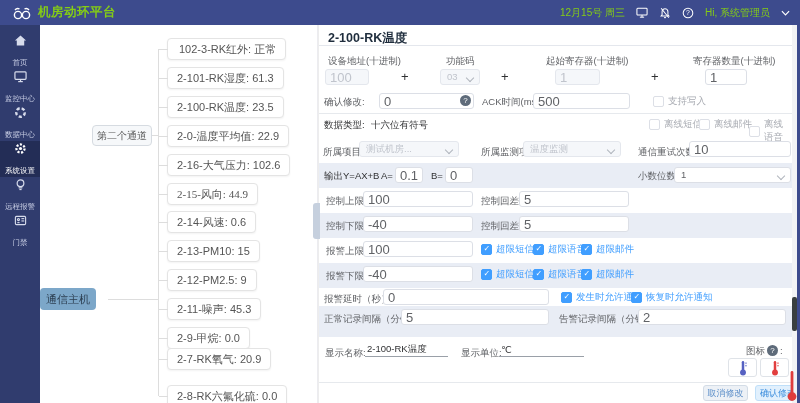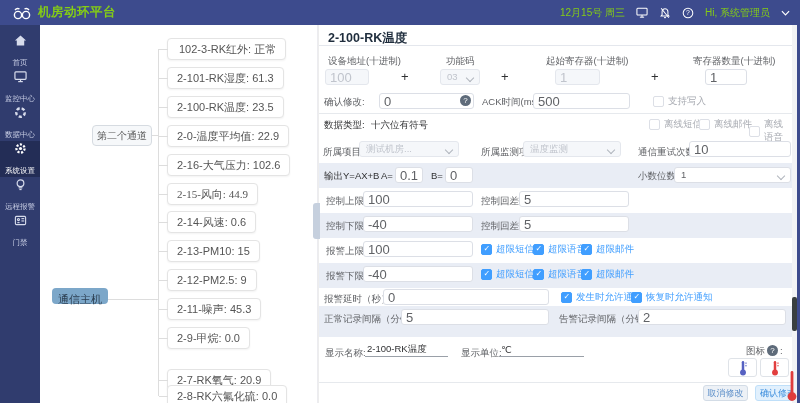--- a/index.html
+++ b/index.html
@@ -20,21 +20,21 @@
   .side-item { height:36px; display:flex; flex-direction:column; align-items:center; justify-content:center;
                gap:9px; color:#c9cfe5; font-size:7.5px; cursor:pointer; }
   .side-item.active { background:#232d56; color:#fff; }
 
   
   .tree { position:absolute; left:40px; top:25px; width:278px; height:378px; background:#fff;
           border-right:1px solid #ececf0; overflow:hidden; z-index:5; }
   .trunk { position:absolute; left:118px; top:24px; width:1px; height:347px; background:#ddd; }
   .conn { position:absolute; height:1px; background:#ddd; }
   .tnode { position:absolute; white-space:nowrap; border-radius:4px; }
-  .node-root { left:12px; top:263px; height:16px; line-height:22px; padding:0 6px;
+  .node-root { left:0; top:263px; height:22px; line-height:22px; padding:0 6px;
                background:#7ca7c9; color:#2c3f52; font-size:11px; }
   .node-chan { left:52px; top:100px; height:21px; line-height:19px; padding:0 4px;
                background:#f6f8fa; border:1px solid #d6dbe1; color:#555; font-size:10px;font-family:Liberation Serif, serif; }
   .leaf { position:absolute; left:127px; height:22px; line-height:20px; padding:0 9px; background:#fff;
           border:1px solid #e4e4e4; border-radius:4px; font-size:11px; color:#555;
           white-space:nowrap; box-shadow:0 1px 2px rgba(0,0,0,.05); }
   .leaf::before { content:''; position:absolute; left:-9px; top:10px; width:9px; height:1px; background:#ddd; }
 
   
   .main { position:absolute; left:318px; top:25px; width:474px; height:378px; background:#fff;
@@ -199,21 +199,21 @@
         <div class="leaf" style="top: 41.9px;"><span>2-101-RK湿度: 61.3</span></div>
         <div class="leaf" style="top: 70.8px;"><span>2-100-RK温度: 23.5</span></div>
         <div class="leaf" style="top: 99.7px;"><span>2-0-温度平均值: 22.9</span></div>
         <div class="leaf" style="top: 128.6px;"><span>2-16-大气压力: 102.6</span></div>
         <div class="leaf" style="top: 157.5px; font-family: Liberation Serif, serif;"><span>2-15-风向: 44.9</span></div>
         <div class="leaf" style="top: 186.4px;"><span>2-14-风速: 0.6</span></div>
         <div class="leaf" style="top: 215.3px;"><span>2-13-PM10: 15</span></div>
         <div class="leaf" style="top: 244.2px;"><span>2-12-PM2.5: 9</span></div>
         <div class="leaf" style="top: 273.1px;"><span>2-11-噪声: 45.3</span></div>
         <div class="leaf" style="top: 302px;"><span>2-9-甲烷: 0.0</span></div>
-        <div class="leaf" style="top: 344px;"><span>2-7-RK氧气: 20.9</span></div>
+        <div class="leaf" style="top: 323px;"><span>2-7-RK氧气: 20.9</span></div>
         <div class="leaf" style="top: 359.8px;"><span>2-8-RK六氟化硫: 0.0</span></div>
       </div>
 
   </div>
 
   <div class="main">
 
     <div class="stripe" style="top:138px; height:25px;"></div>
     <div class="stripe" style="top:188px; height:25px;"></div>
     <div class="stripe" style="top:238px; height:25px;"></div>

